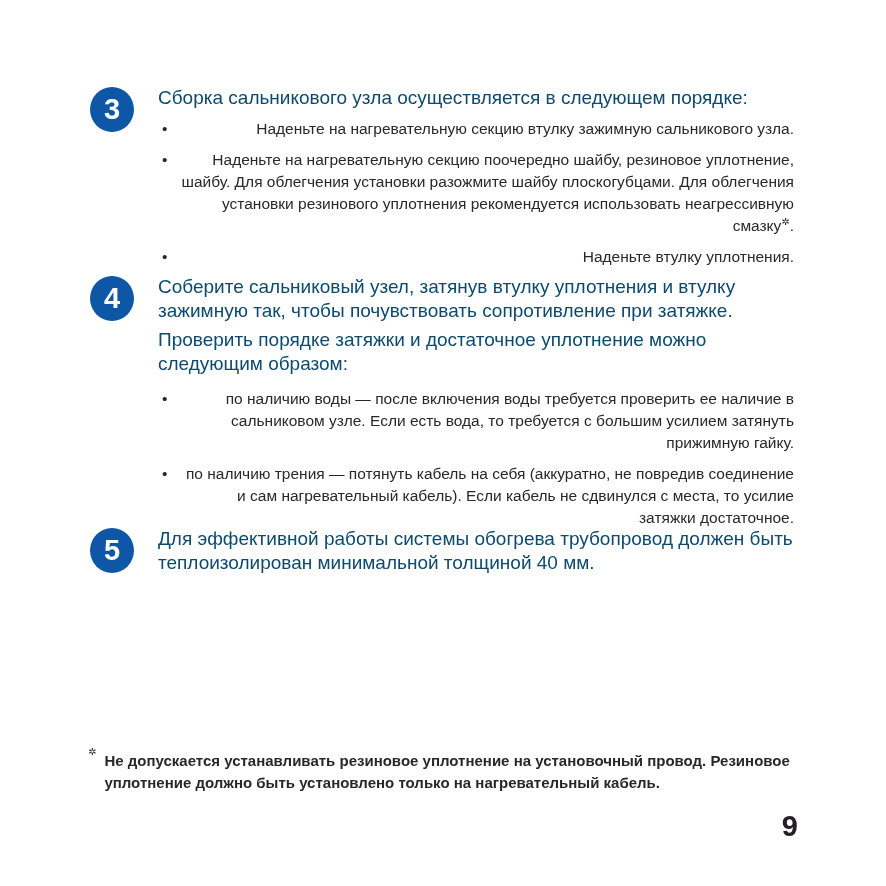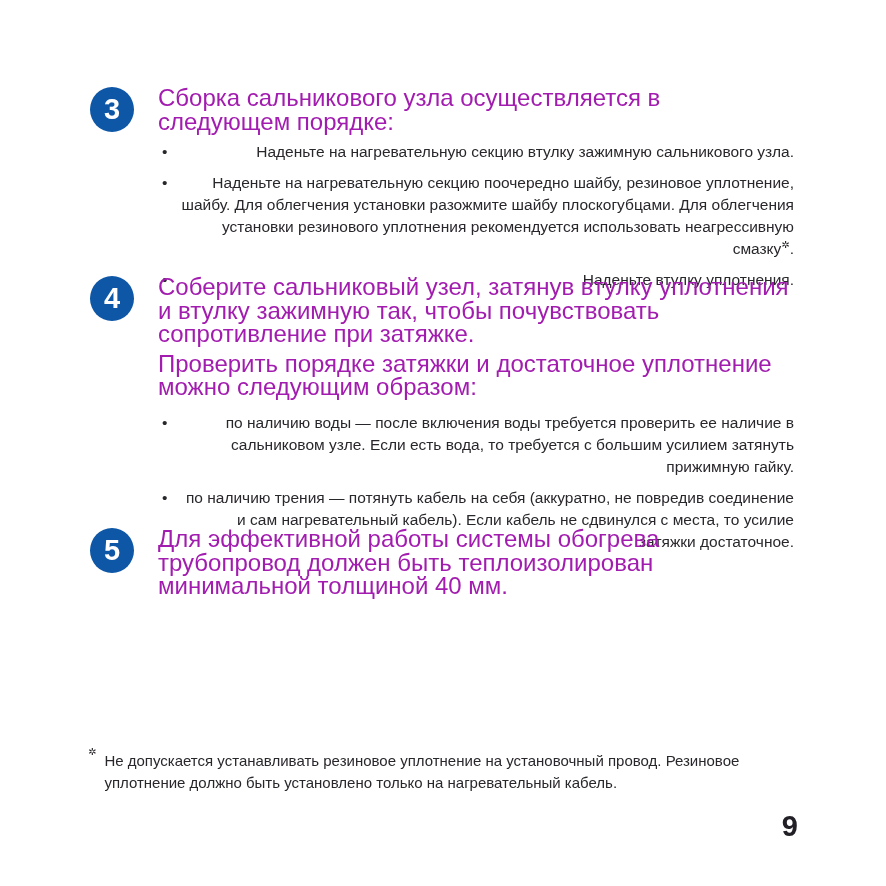--- a/index.html
+++ b/index.html
@@ -21,22 +21,22 @@
     border-radius:50%;
     color:#ffffff;
     font-size:29px;font-weight:700;
     display:flex;align-items:center;justify-content:center;
     margin-right:24px;margin-top:1px;
     letter-spacing:0;
   }
   .step-body{width:636px;}
   .step-heading{
     margin:0;
-    font-size:24px;line-height:23.5px;
-    font-weight:400;color:#a21caf;
+    font-size:19px;line-height:23.5px;
+    font-weight:400;color:#0c4a6e;
   }
   .step-heading + .step-heading{margin-top:6px;}
   .bullets{
     list-style:none;
     margin:8px 0 0 0;
     padding:0 0 0 2px;
     text-align:right;
   }
   .bullets li{
     position:relative;
@@ -60,21 +60,21 @@
     left:88px;top:750px;
     width:708px;
     display:flex;align-items:flex-start;
     font-size:15px;line-height:22px;
   }
   .footnote .fn-marker{
     flex:none;
     margin:2px 8px 0 0;
     font-size:10px;
   }
-  .footnote-text{flex:1;}
+  .footnote-text{flex:1;font-weight:bold;}
   .page-number{
     position:absolute;
     right:88px;top:810px;
     font-size:29px;font-weight:700;
     color:#222026;
   }
 </style>
 </head>
 <body>
 

